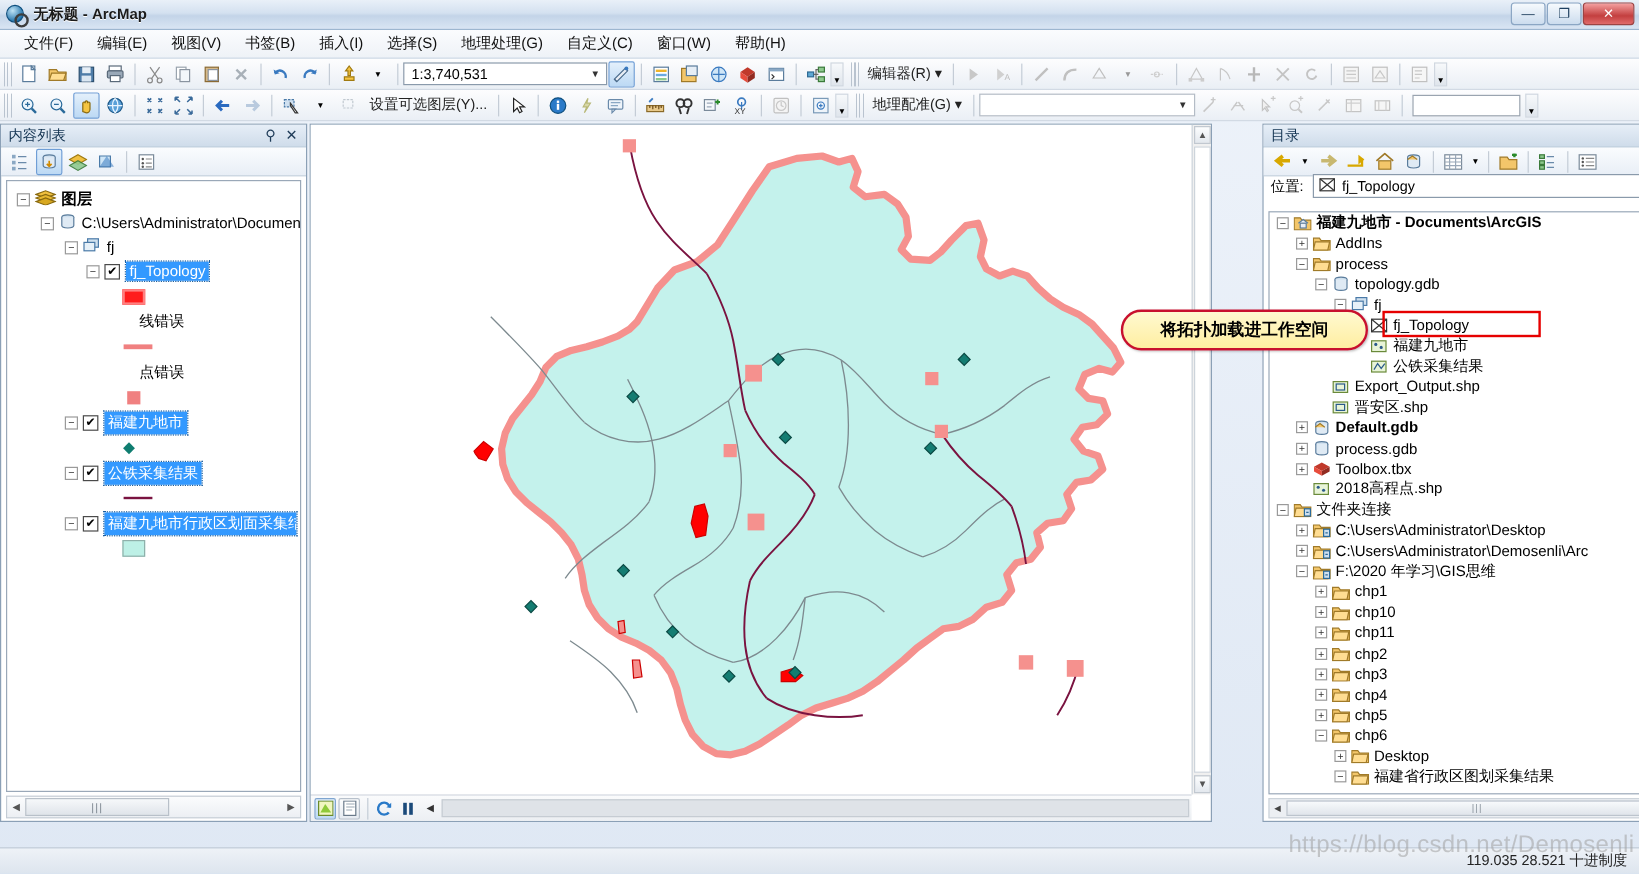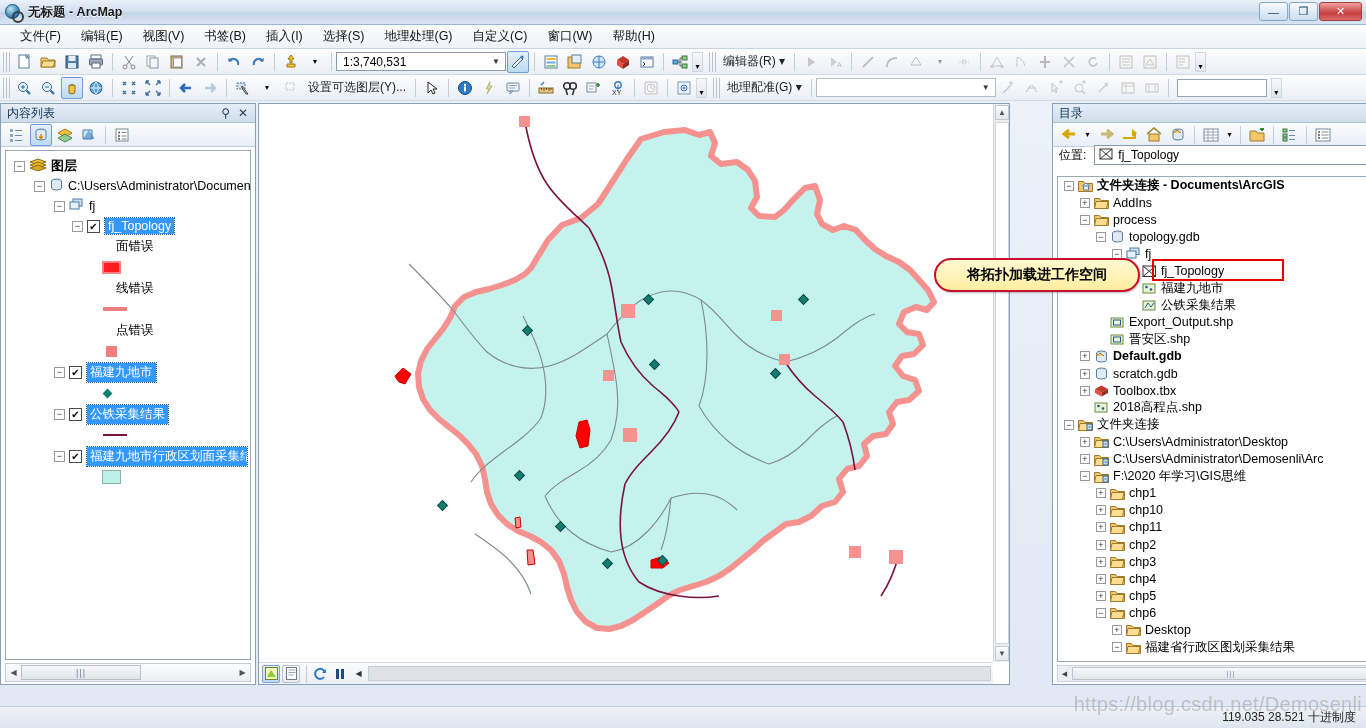--- a/index.html
+++ b/index.html
@@ -690,23 +690,20 @@
             </svg>
         </span>
         <span>fj</span>
       </div>
 
       <div class="trow" style="padding-left:66px">
         <span class="exp">−</span>
         <span class="chk">✔</span>
         <span class="sel">fj_Topology</span>
       </div>
-      <div class="trow" style="padding-left:110px">
-        <span>面错误</span>
-      </div>
       <div class="trow" style="padding-left:96px;height:22px">
         <span class="legend-sq" style="background:#ff1c1c;border:2px solid #ff8080;height:13px;width:19px"></span>
       </div>
       <div class="trow" style="padding-left:110px">
         <span>线错误</span>
       </div>
       <div class="trow" style="padding-left:97px;height:22px">
         <span class="legend-line" style="background:#f08080;height:4px"></span>
       </div>
       <div class="trow" style="padding-left:110px">
@@ -957,21 +954,21 @@
     </div>
 
     <div id="cat-tree">
         <div class="crow" style="padding-left: 6px;">
           <span class="cexp">−</span>
           <svg width="15" height="13" class="ficon">
             <path d="M0.5 2.5h5l1.5 2H14.5v8H0.5z" fill="#f3c66a" stroke="#a07a28"></path>
             <path d="M4 7 L8 4 L12 7" fill="#e8eef6" stroke="#5a7c9c"></path>
             <rect x="5.5" y="7" width="5" height="4" fill="#e8eef6" stroke="#5a7c9c"></rect>
           </svg>
-          <span style="font-weight: bold;">文件夹连接 - Documents\ArcGIS</span>
+          <span style="font-weight: bold;">福建九地市 - Documents\ArcGIS</span>
         </div>
         <div class="crow" style="padding-left: 22px;">
           <span class="cexp">+</span>
           <svg width="15" height="13" class="ficon">
             <path d="M0.5 2.5h5l1.5 2H14.5v8H0.5z" fill="#f3c66a" stroke="#a07a28"></path>
             <path d="M2 5.5h12l-1.5 7H0.5z" fill="#ffdd92" stroke="#a07a28"></path>
           </svg>
           <span>AddIns</span>
         </div>
         <div class="crow" style="padding-left: 22px;">
@@ -1047,21 +1044,21 @@
             <path d="M2 6 L6 3 L10 6" fill="#f3c66a" stroke="#a07a28"></path>
           </svg>
           <span style="font-weight: bold;">Default.gdb</span>
         </div>
         <div class="crow" style="padding-left: 22px;">
           <span class="cexp">+</span>
           <svg width="15" height="13" class="ficon">
             <ellipse cx="7.5" cy="3" rx="5" ry="2" fill="#cfe0ee" stroke="#5a7c9c"></ellipse>
             <path d="M2.5 3 v7 a5 2 0 0010 0 V3" fill="#dfeaf4" stroke="#5a7c9c"></path>
           </svg>
-          <span>scratch.gdb</span>
+          <span>process.gdb</span>
         </div>
         <div class="crow" style="padding-left: 22px;">
           <span class="cexp">+</span>
           <svg width="15" height="13" class="ficon">
             <path d="M1 5 L7.5 1.5 L14 5 L7.5 8.5z" fill="#c0392b"></path>
             <path d="M1 5 v4 l6.5 3.5 v-4z" fill="#e74c3c"></path>
             <path d="M14 5 v4 l-6.5 3.5 v-4z" fill="#922b21"></path>
           </svg>
           <span>Toolbox.tbx</span>
         </div>

